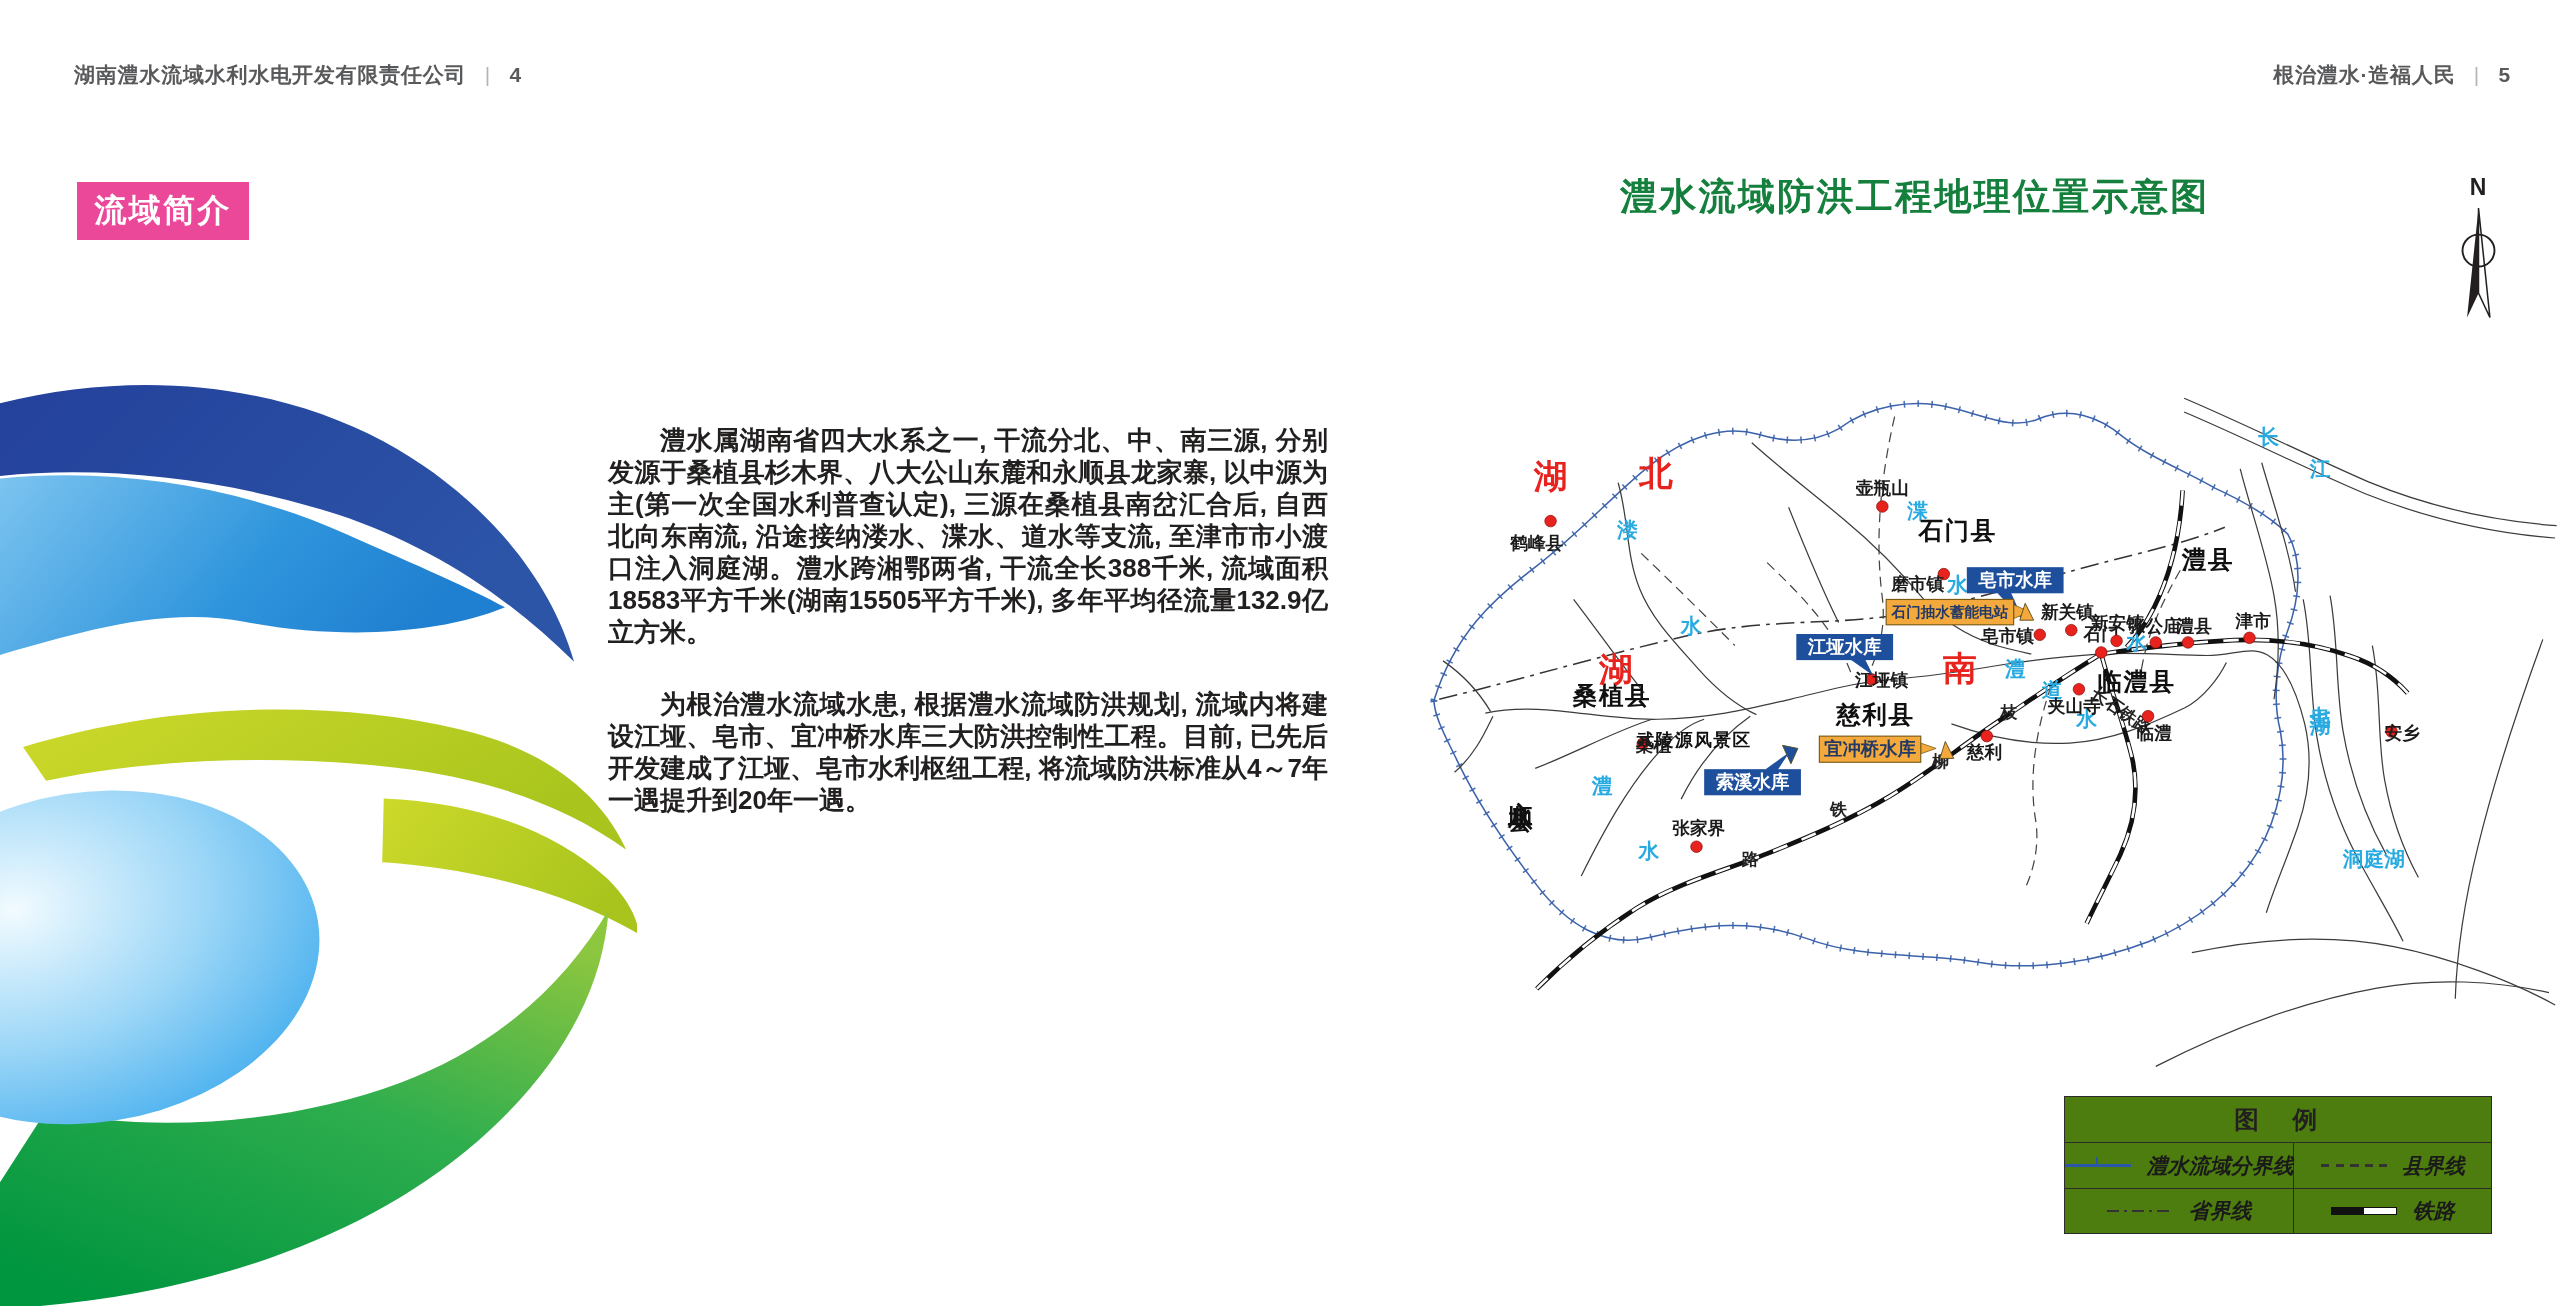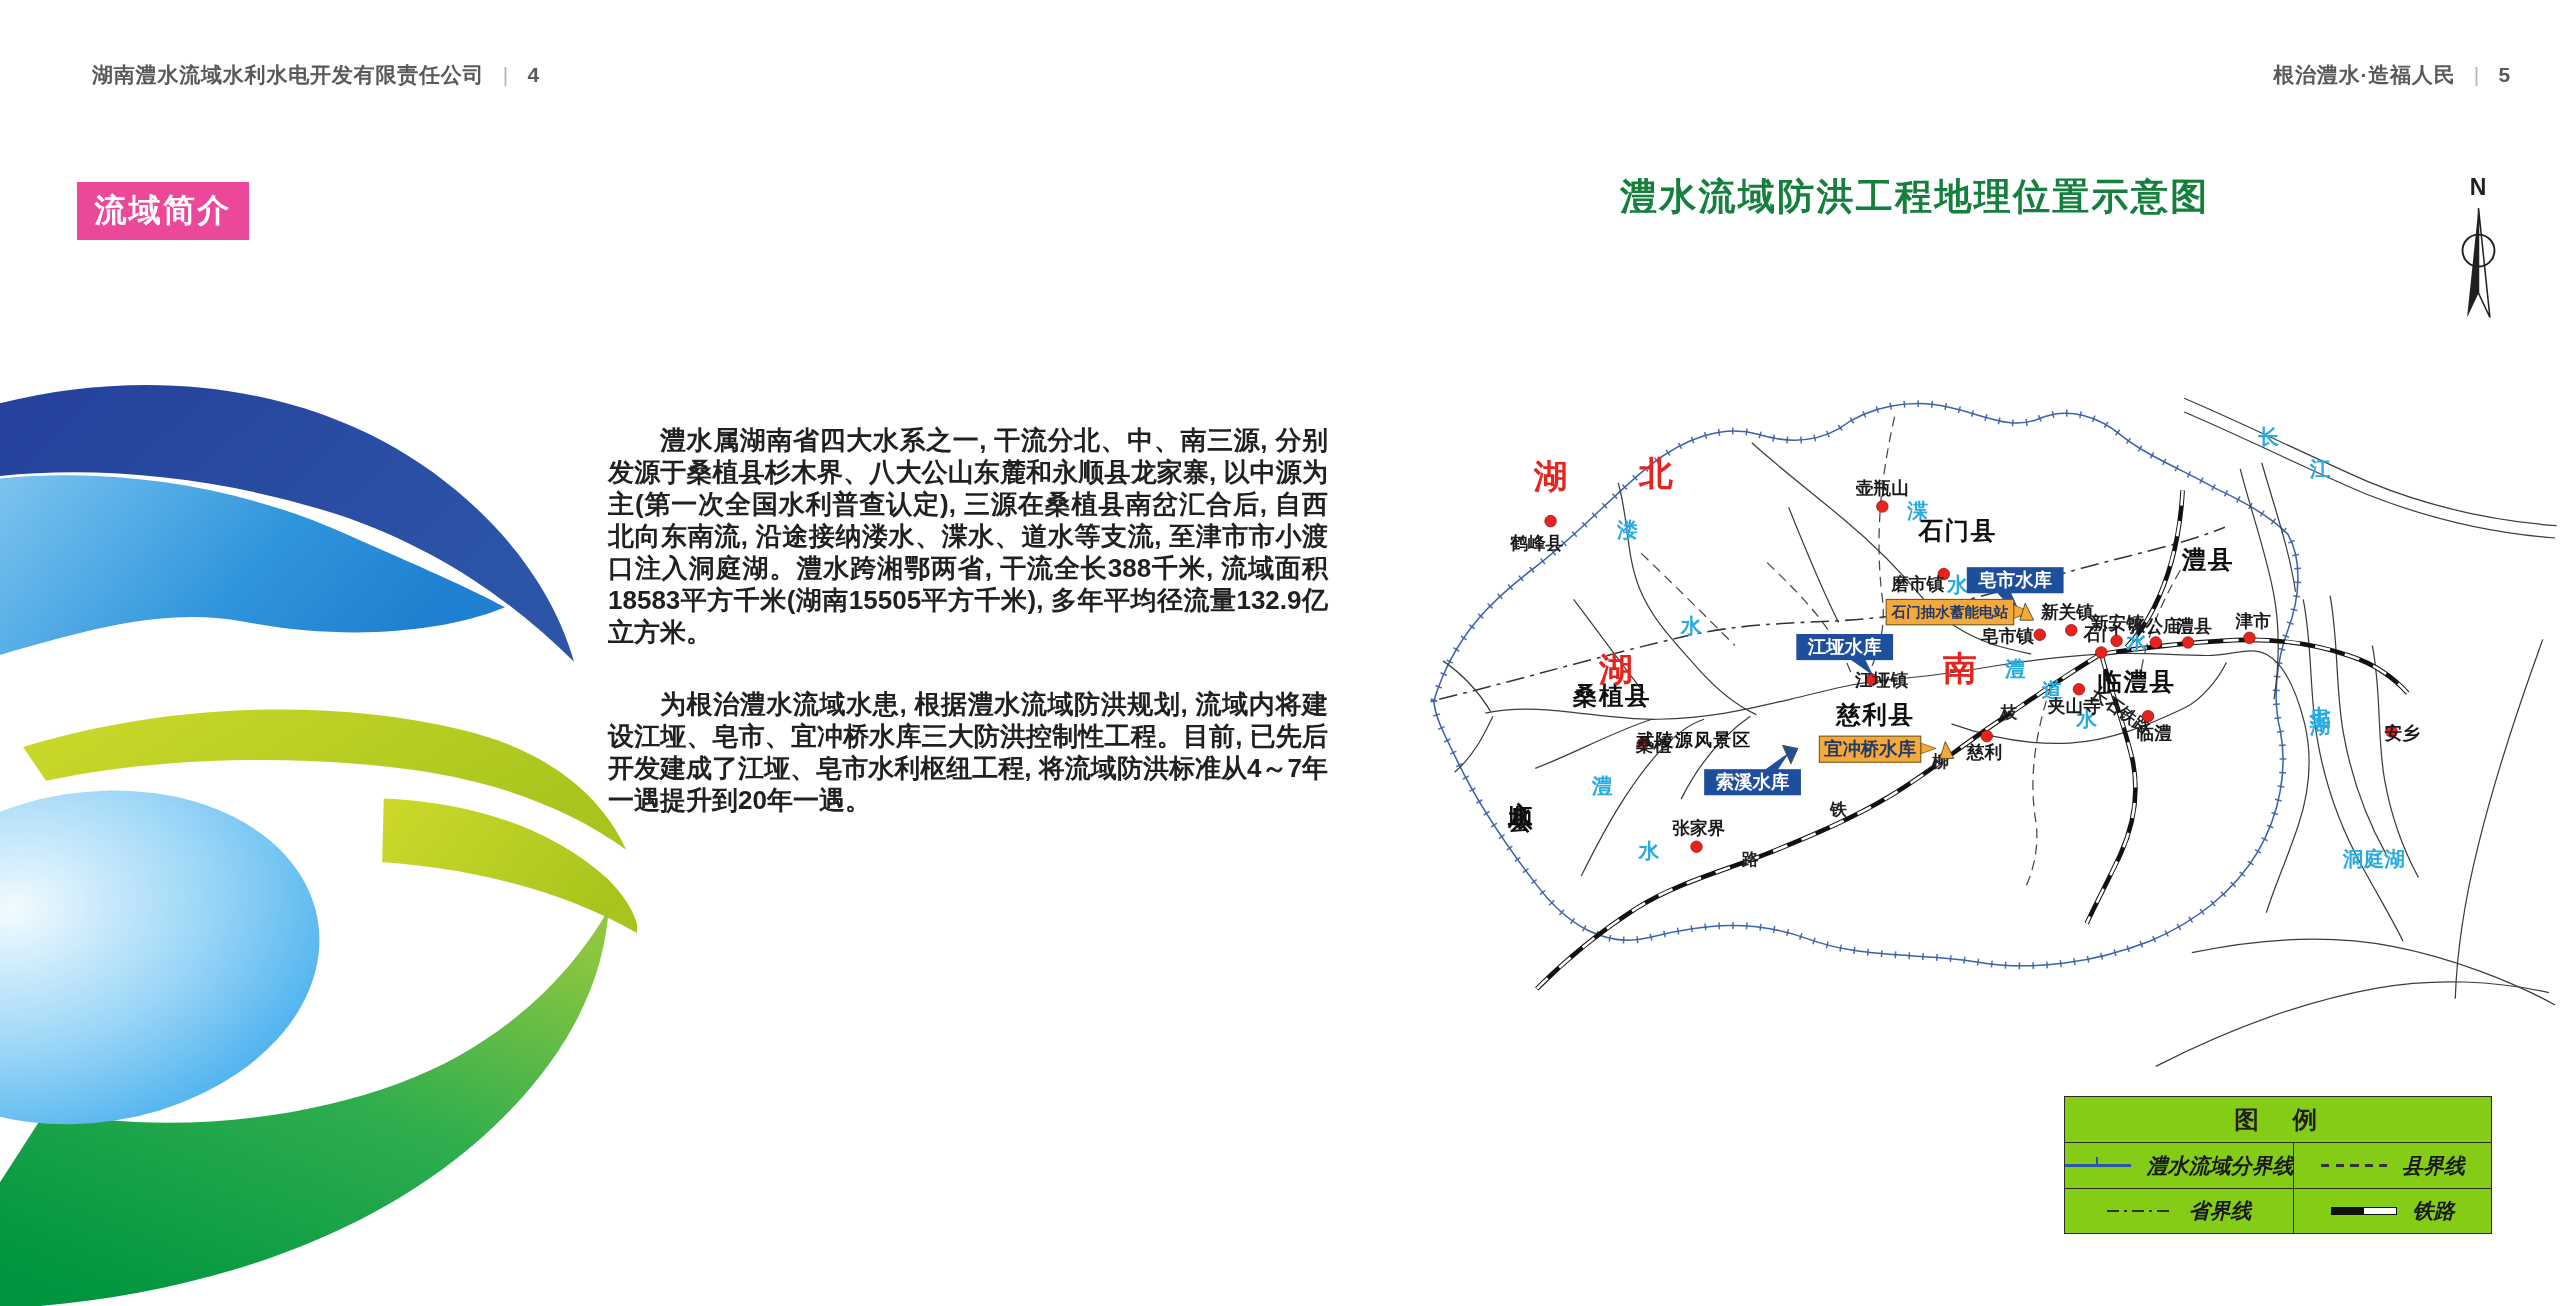--- a/index.html
+++ b/index.html
@@ -1,20 +1,20 @@
 <!DOCTYPE html>
 <html style="font-size:12.3px"><head>
 <meta charset="utf-8">
 <style>
   html,body{margin:0;padding:0;background:#e9e9e9;}
   .page{position:relative;width:2576px;height:1306px;background:#ffffff;overflow:hidden;
         font-family:"Liberation Sans","DejaVu Sans",sans-serif;color:#231f20;}
   
   .hdr{position:absolute;top:61px;font-size:21px;font-weight:bold;color:#58595b;letter-spacing:0.8px;white-space:nowrap;}
-  .hdr-left{left:92px;}
+  .hdr-left{left:74px;}
   .hdr-right{right:65px;text-align:right;}
   .hdr .sep{color:#b5b5b5;font-weight:400;margin:0 18.4px;}
   
   .sec-title{position:absolute;left:77px;top:182px;width:172px;height:58px;background:#ec4899;
              color:#fff;font-size:32px;font-weight:bold;letter-spacing:2.3px;
              display:flex;align-items:center;justify-content:center;}
   .body-text{position:absolute;left:608px;top:424px;width:720px;font-size:26px;line-height:32px;
              font-weight:bold;color:#221f1f;text-align:justify;}
   .body-text p{margin:0 0 40px 0;text-indent:2em;}
   .logo{position:absolute;left:0px;top:380px;width:637px;height:929px;}
@@ -28,21 +28,21 @@
   .town-l{font-size:23px;font-weight:bold;fill:#1a1a1a;}
   .county-l{font-weight:bold;fill:#101010;letter-spacing:2px;}
   .prov-l{font-size:44px;font-weight:bold;fill:#e8231e;}
   .riv-l{font-size:27px;font-weight:bold;fill:#29abe2;}
   .rail-l{font-size:22px;font-weight:bold;fill:#222;}
   .res-built{fill:#1d4f9c;}
   .res-planned{fill:#f3a93c;}
   .res-t-built{fill:#ffffff;font-weight:bold;}
   .res-t-planned{fill:#243a66;font-weight:bold;}
   
-  .legend{position:absolute;left:2064px;top:1096px;width:428px;border:1.5px solid #2b2b2b;background:#84cc16;box-sizing:border-box;}
+  .legend{position:absolute;left:2064px;top:1096px;width:428px;border:1.5px solid #2b2b2b;background:#4d7c0f;box-sizing:border-box;}
   .lgd-head{height:45px;border-bottom:1.5px solid #2b2b2b;display:flex;align-items:center;justify-content:center;
             font-size:24.6px;font-weight:bold;letter-spacing:4.6px;}
   .lgd-grid{display:grid;grid-template-columns:1fr 1fr;}
   .lgd-cell{height:45px;display:flex;align-items:center;justify-content:center;gap:15.4px;box-sizing:border-box;font-style:italic;}
   .lgd-cell.c1{border-right:1.5px solid #2b2b2b;}
   .lgd-cell.r2{border-top:1.5px solid #2b2b2b;}
   .lgd-label{font-size:21px;font-weight:bold;color:#1a1a1a;white-space:nowrap;}
   .sym{display:inline-block;width:66px;position:relative;flex:none;}
   .sym-basin{height:2.3px;background:#2b57a8;}
   .sym-basin::after{content:'';position:absolute;left:31px;top:-7.7px;width:2.3px;height:7.7px;background:#2b57a8;}

